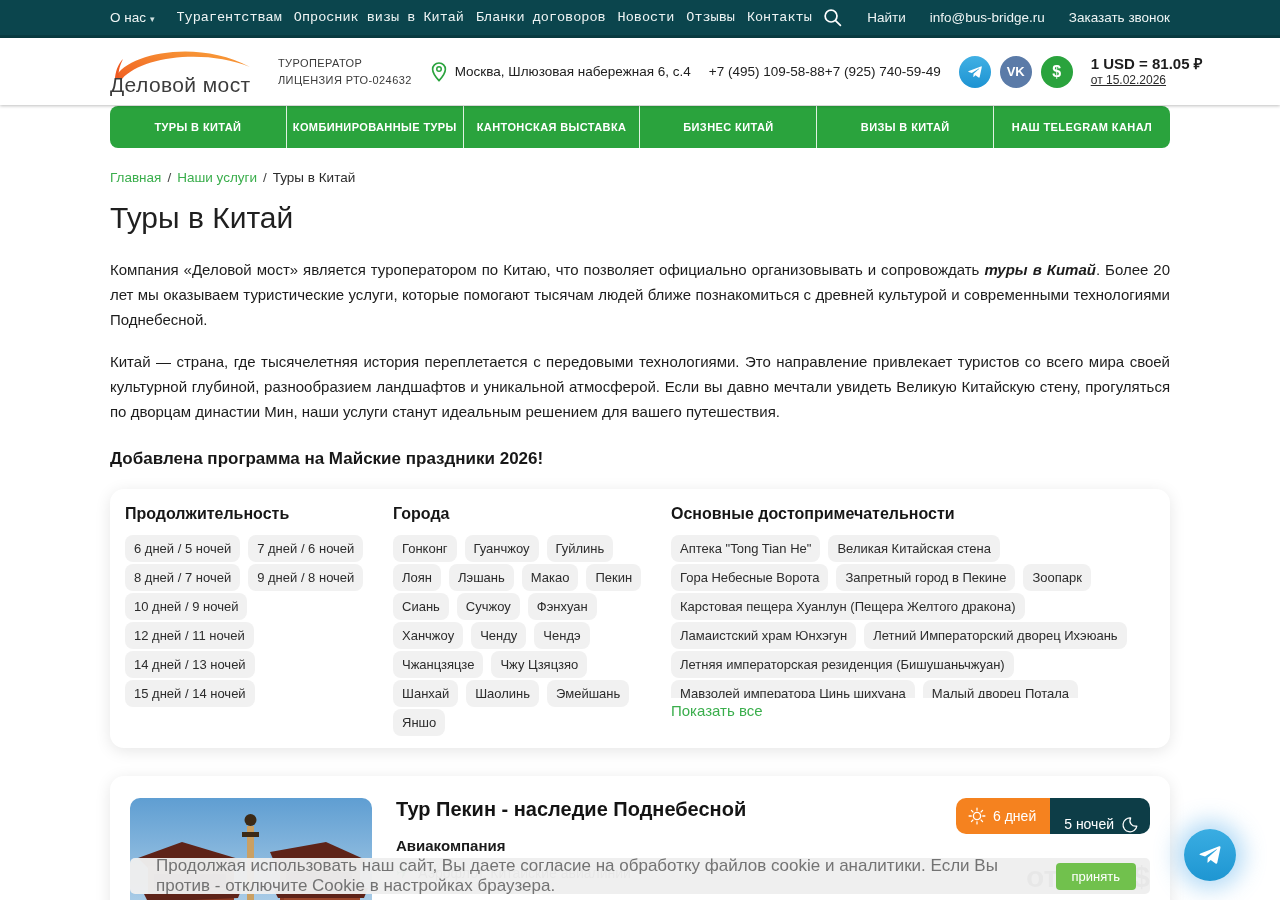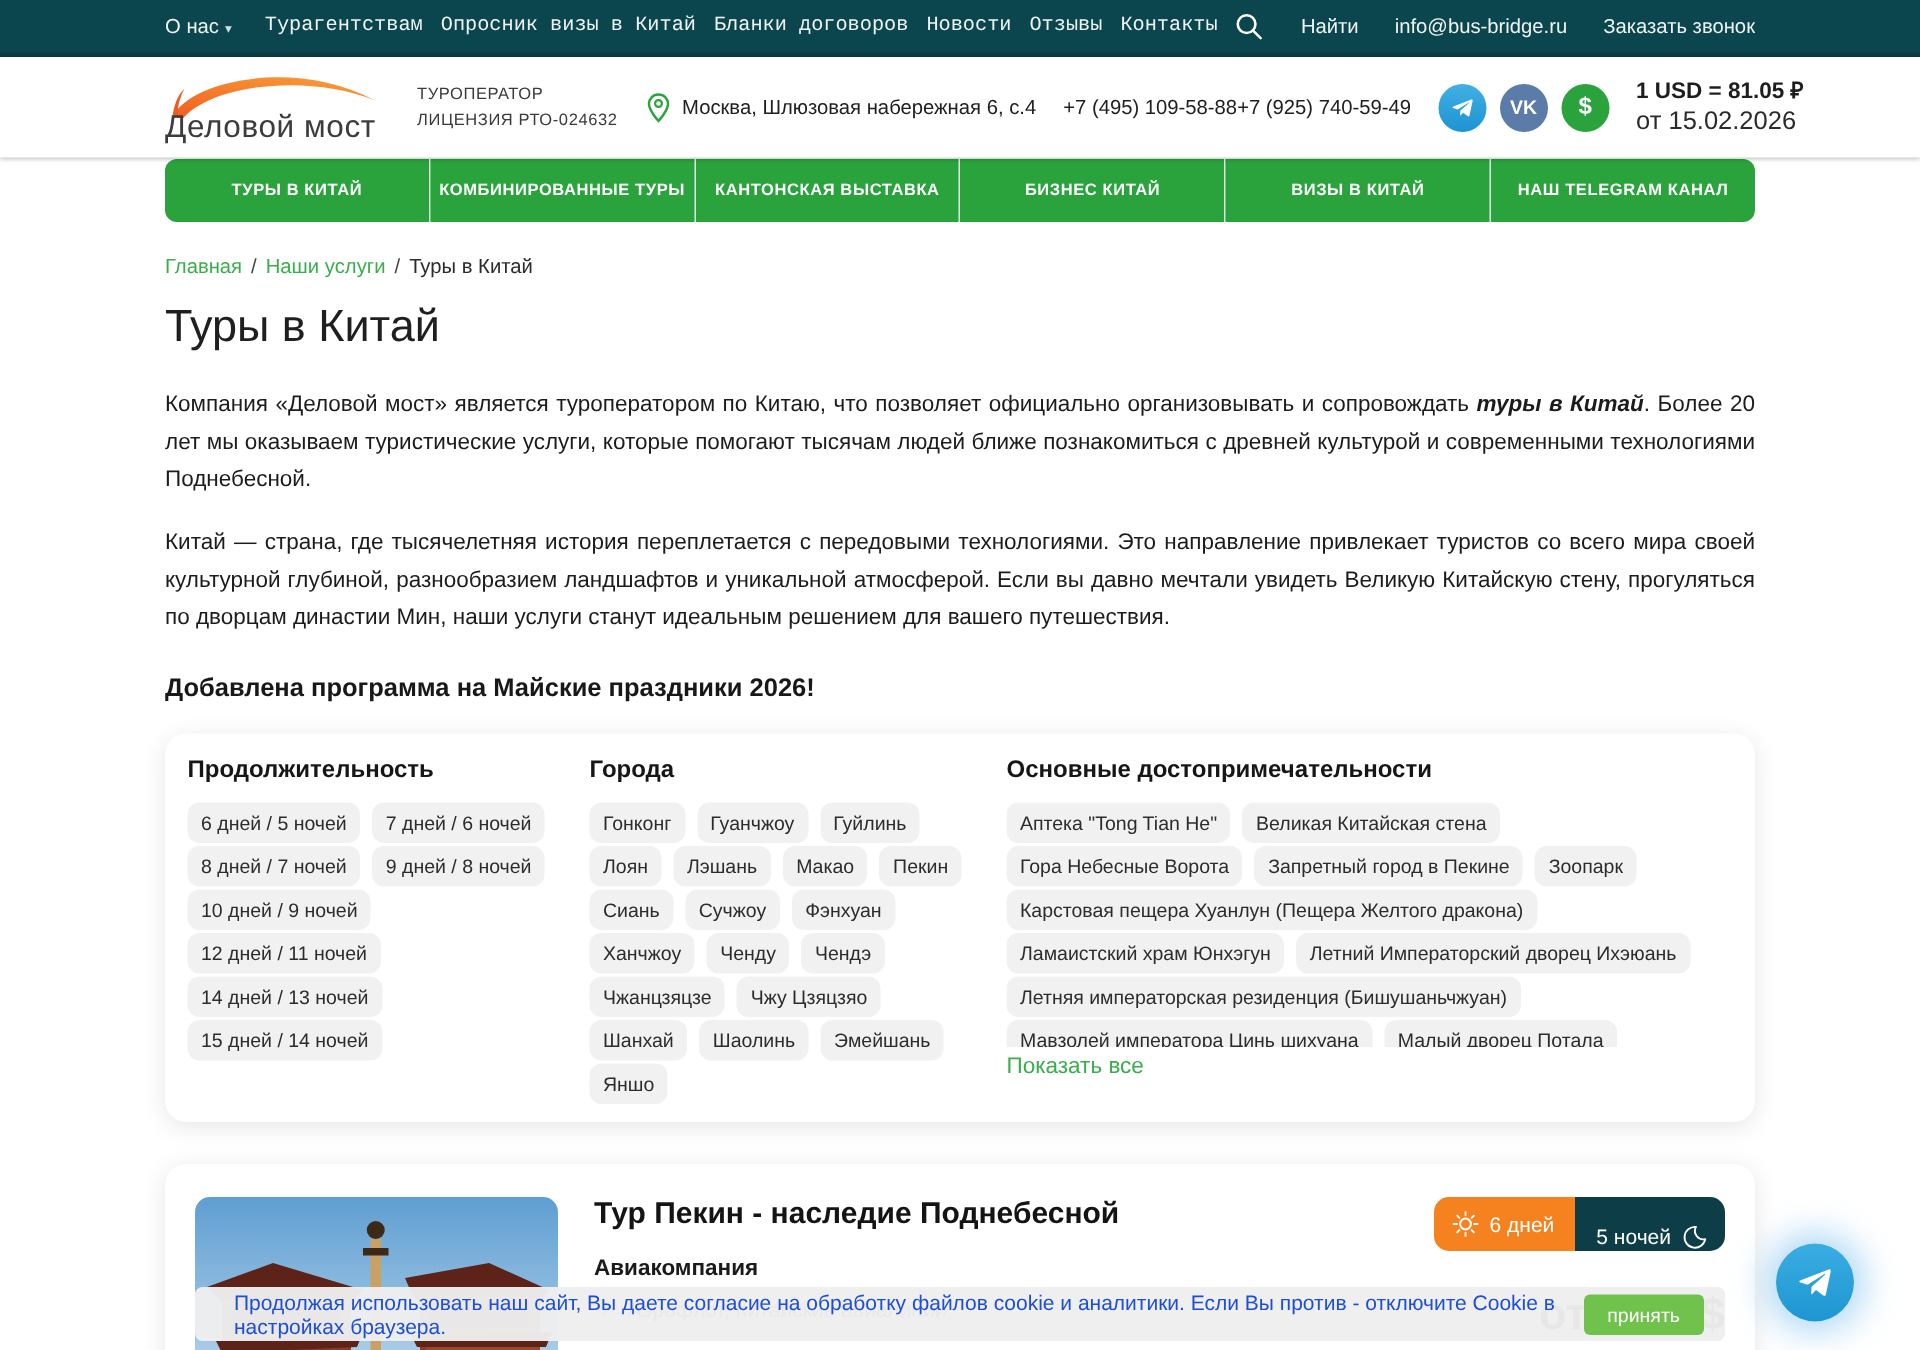--- a/index.html
+++ b/index.html
@@ -29,21 +29,21 @@
   .addr { display:flex; align-items:center; gap:7px; font-size:13.5px; white-space:nowrap; }
   .phones { display:flex; font-size:13.5px; white-space:nowrap; }
   .phones span{ cursor:pointer; }
   .soc { display:flex; gap:9px; align-items:center; }
   .soc-circle { width:32px; height:32px; border-radius:50%; display:flex; align-items:center; justify-content:center; cursor:pointer; }
   .soc-tg { background:linear-gradient(180deg,#41b0e4,#1d93d2); }
   .soc-vk { background:#5b7ba8; color:#fff; font-weight:bold; font-size:13px; }
   .soc-usd { background:#2aa33d; color:#fff; font-weight:bold; font-size:16px; }
   .cur { line-height:1.25; white-space:nowrap; }
   .cur-rate { font-size:15px; font-weight:bold; color:#1d1d1d; }
-  .cur-date { font-size:17px; color:#2b2b2b; }
+  .cur-date { font-size:12px; color:#2b2b2b;text-decoration:underline; }
 
   
   .gnav { margin-top:1px; }
   .gnav-bar { display:flex; height:42px; border-radius:8px; overflow:hidden; }
   .gnav-item { flex:1; background:#2aa33d; color:#fff; font-size:11px; font-weight:bold;
     letter-spacing:.4px; display:flex; align-items:center; justify-content:center;
     border-right:1px solid rgba(255,255,255,.85); cursor:pointer; text-align:center; }
   .gnav-item:last-child { border-right:none; }
 
   
@@ -77,21 +77,21 @@
   .tour-right { width:212px; flex:none; display:flex; flex-direction:column; align-items:flex-end; }
   .badge { display:flex; height:36px; border-radius:10px; overflow:hidden; font-size:14px; color:#fff; }
   .badge-day { background:#f5821f; display:flex; align-items:center; gap:7px; padding:0 14px 0 12px; }
   .badge-night { background:#0d3d47; display:flex; align-items:center; gap:7px; padding:16px 12px 0 14px; }
   .price { margin-top:26px; font-size:30px; font-weight:bold; color:#121212; }
 
   
   .cookie { position:absolute; left:130px; right:130px; bottom:6px; height:36px;
     background:rgba(238,238,238,.97); border-radius:5px; display:flex; align-items:center;
     padding:0 14px 0 26px; z-index:40; }
-  .cookie-text { font-size:14px; color:#1d4ed8; }
+  .cookie-text { font-size:17px; color:#737373; }
   .cookie-btn { margin-left:auto; background:#71c14d; color:#fff; border:none; border-radius:4px;
     padding:6px 16px; font-size:13px; font-family:inherit; cursor:pointer; }
 
   
   .tg-float { position:absolute; right:44px; bottom:19px; width:52px; height:52px; border-radius:50%;
     background:linear-gradient(180deg,#3aade2,#1e96d2); display:flex; align-items:center; justify-content:center;
     box-shadow:0 0 22px 8px rgba(90,175,235,.45); cursor:pointer; z-index:50; }
 </style>
 </head>
 <body>

